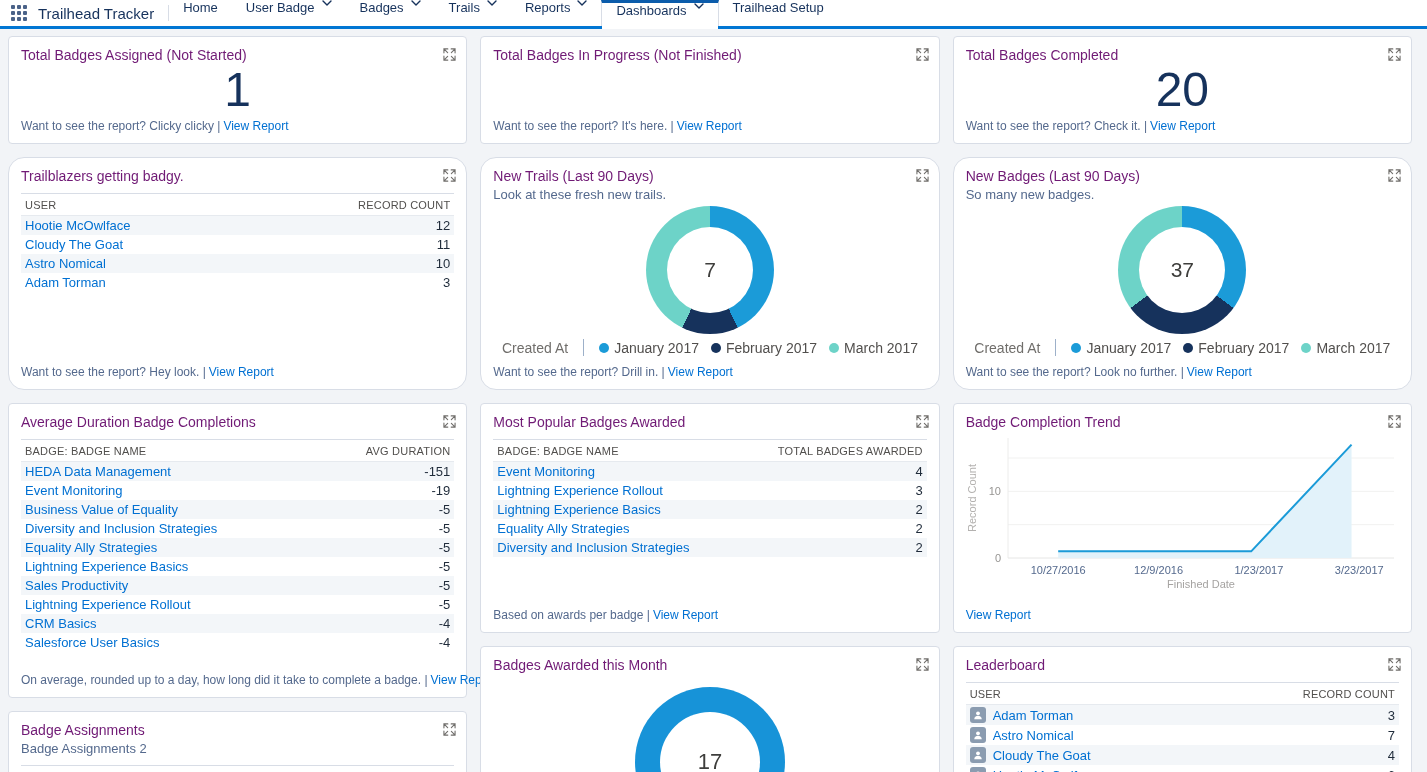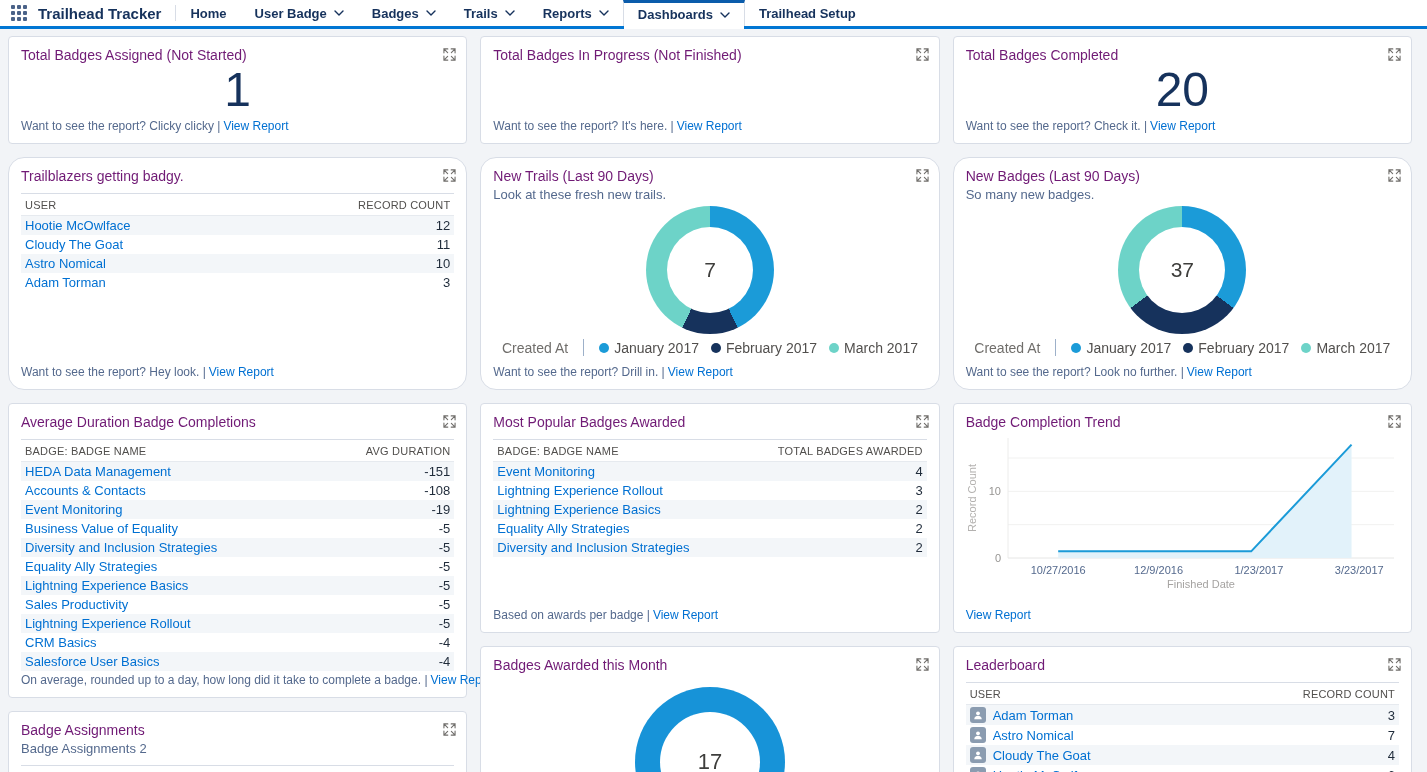--- a/index.html
+++ b/index.html
@@ -1,28 +1,28 @@
 <!DOCTYPE html>
 <html><head>
 <meta charset="utf-8">
 <style>
   * { margin:0; padding:0; box-sizing:border-box; }
   html,body { width:1427px; height:772px; overflow:hidden; }
   body { background:#F2F4F7; font-family:"Liberation Sans", sans-serif; -webkit-font-smoothing:antialiased; }
   a { cursor:pointer; }
 
   
-  .navbar { height:29px; background:#fff; border-bottom:3px solid #0176D3; display:flex; align-items:stretch;font-weight:bold; }
+  .navbar { height:29px; background:#fff; border-bottom:3px solid #0176D3; display:flex; align-items:stretch; }
   .nav-left { display:flex; align-items:center; gap:11px; padding:0 14px 0 11px; }
   .waffle { width:16px; height:16px; display:grid; grid-template-columns:repeat(3,4px); grid-template-rows:repeat(3,4px); gap:2px; cursor:pointer; }
   .waffle i { background:#4A6288; border-radius:1px; }
   .app-name { font-size:15px; color:#16325C; white-space:nowrap; }
   .nav-divider { width:1px; background:#D8DDE6; margin:5px 0; }
   .tabs { display:flex; align-items:stretch; }
-  .tab { position:relative; display:flex; align-items:center; gap:7px; padding:0 14px; font-size:13px; color:#16325C; cursor:pointer; white-space:nowrap; }
+  .tab { position:relative; display:flex; align-items:flex-start; gap:7px; padding:0 14px; font-size:13px; color:#16325C; cursor:pointer; white-space:nowrap; }
   .tab.active { border:1px solid #D8DDE6; border-top:3px solid #0B5CAB; border-bottom:none; background:#fff; }
   .tab.active::after { content:""; position:absolute; left:0; right:0; bottom:-3px; height:3px; background:#fff; }
   .chev { display:flex; align-items:center; }
 
   
   .content { display:flex; gap:13px; padding:7px 15px 0 8px; align-items:flex-start; }
   .col { flex:1; min-width:0; display:flex; flex-direction:column; gap:13px; }
 
   .card { background:#fff; border:1px solid #D8DDE6; border-radius:4px; padding:10px 12px; position:relative; display:flex; flex-direction:column; }
   .h-metric { height:108px; }
@@ -210,26 +210,20 @@
         <div class="thead">
           <span>BADGE: BADGE NAME</span>
           <span>AVG DURATION</span>
         </div>
         <div class="tbody">
             <div class="trow">
               <span class="trow-left">
                 <a class="cell-link">HEDA Data Management</a>
               </span>
               <span class="trow-val">-151</span>
-            </div>
-            <div class="trow">
-              <span class="trow-left">
-                <a class="cell-link">Accounts &amp; Contacts</a>
-              </span>
-              <span class="trow-val">-108</span>
             </div>
             <div class="trow">
               <span class="trow-left">
                 <a class="cell-link">Event Monitoring</a>
               </span>
               <span class="trow-val">-19</span>
             </div>
             <div class="trow">
               <span class="trow-left">
                 <a class="cell-link">Business Value of Equality</a>

